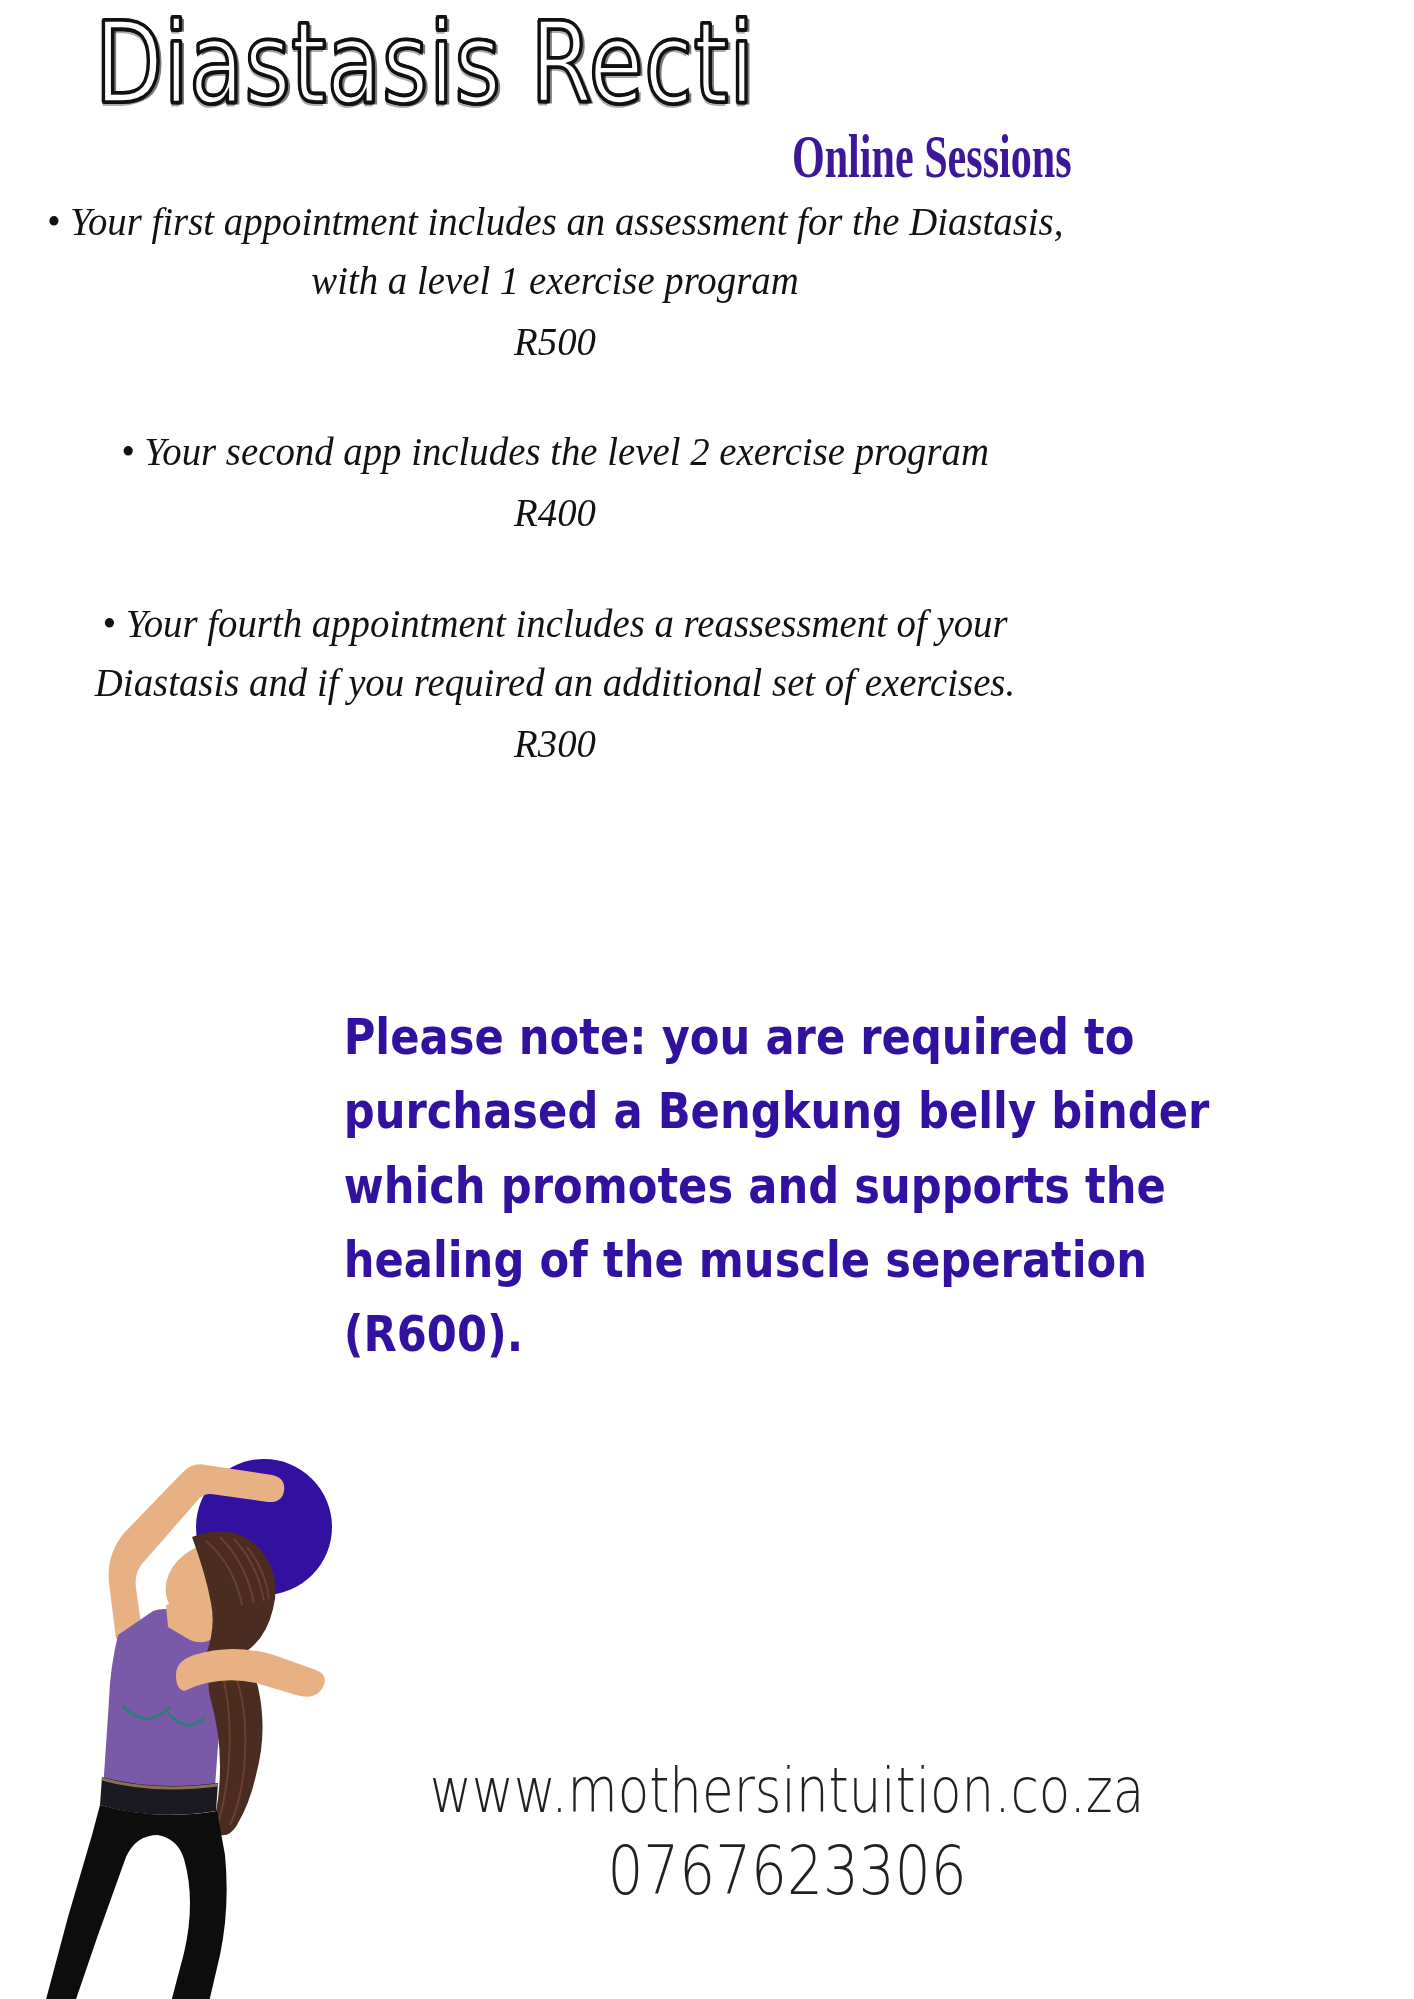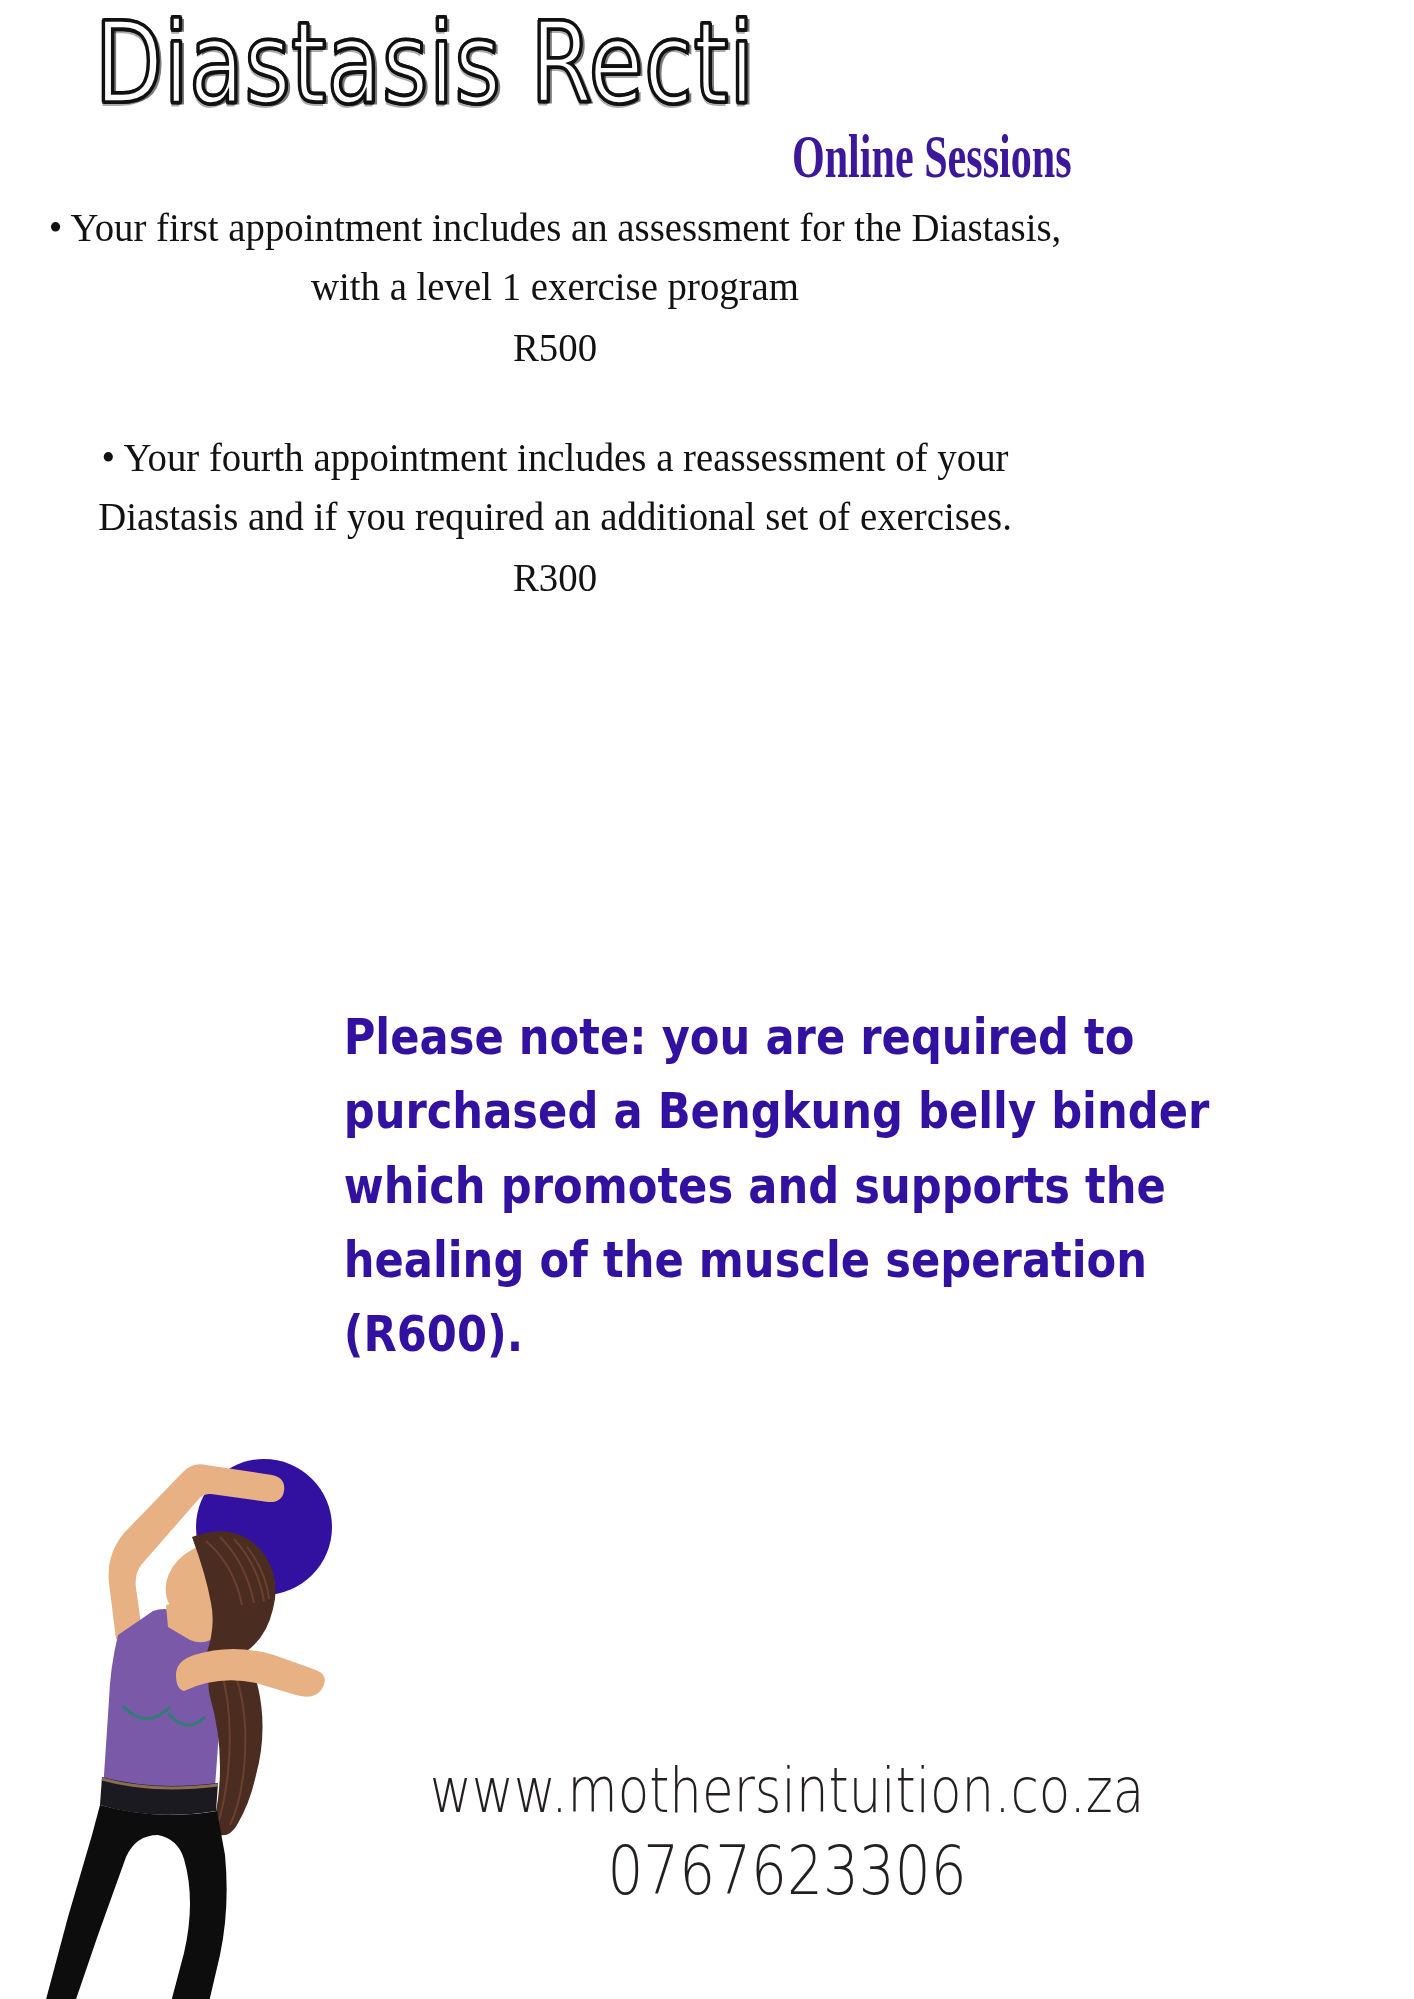--- a/index.html
+++ b/index.html
@@ -55,22 +55,23 @@
 
   
   #body-copy {
     position: absolute;
     top: 183px;
     left: 30px;
     width: 1050px;
     text-align: center;
   }
   .bullet-block {
-    margin: 16px 0 52px 0;
+    margin: 10px 0 52px 0;
     padding: 0;
+    font-style: italic;
   }
   .bullet-block:last-child { margin-bottom: 0; }
   .bullet-text,
   .bullet-price {
     font-family: "Liberation Serif", serif;
     font-size: 40px;
     line-height: 1.47;
     color: #121212;
     margin: 0;
     transform: scaleX(0.97);
@@ -144,20 +145,24 @@
   <div id="poster-subtitle">Online Sessions</div>
 </div>
 
 <div id="body-copy">
 
   <div class="bullet-block">
     <p class="bullet-text">• Your first appointment includes an assessment for the Diastasis, with a level 1 exercise program</p>
     <p class="bullet-price">R500</p>
   </div>
 
+  <div class="bullet-block">
+    <p class="bullet-text">• Your second app includes the level 2 exercise program</p>
+    <p class="bullet-price">R400</p>
+  </div>
 
 
   <div class="bullet-block">
     <p class="bullet-text">• Your  fourth appointment includes a reassessment of your Diastasis and if you required an additional set of exercises.</p>
     <p class="bullet-price">R300</p>
   </div>
 
 </div>
 
 <div id="please-note">

